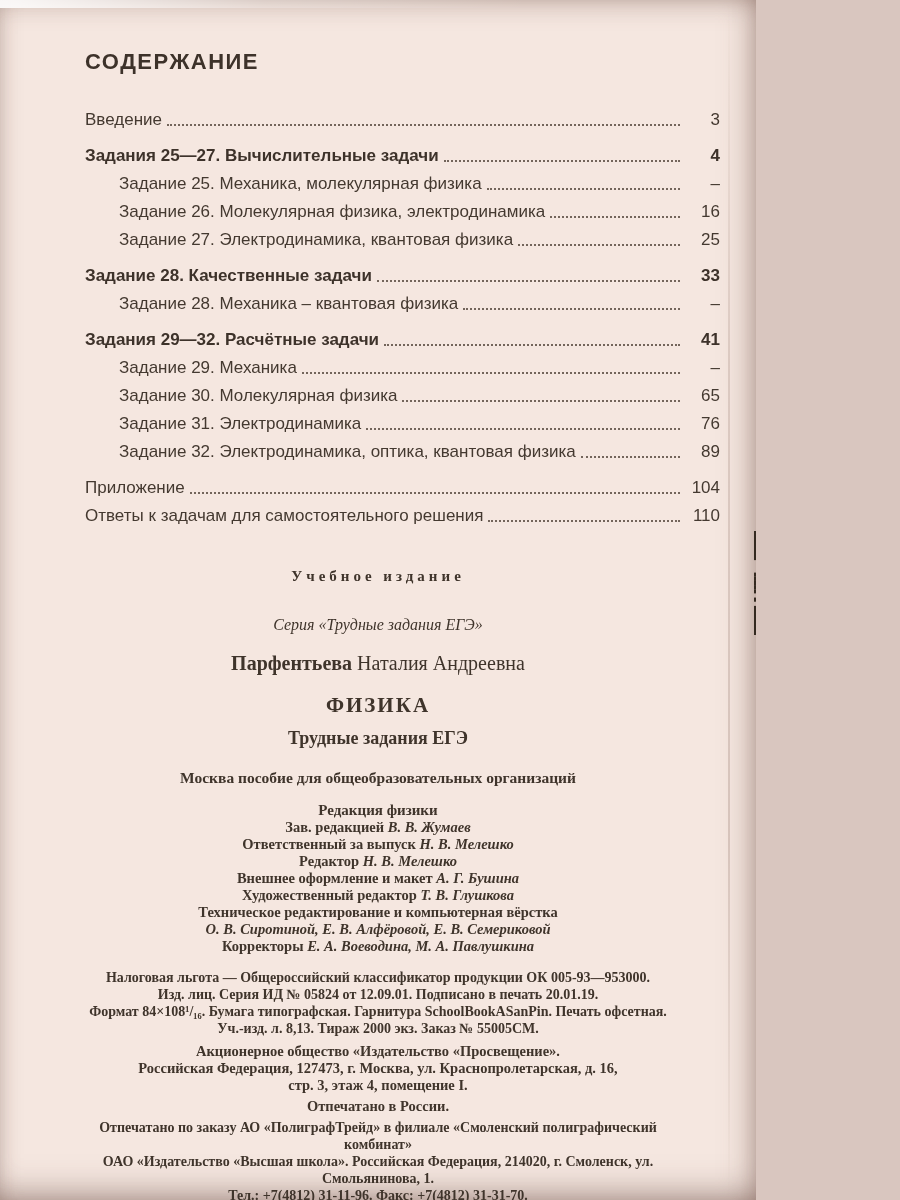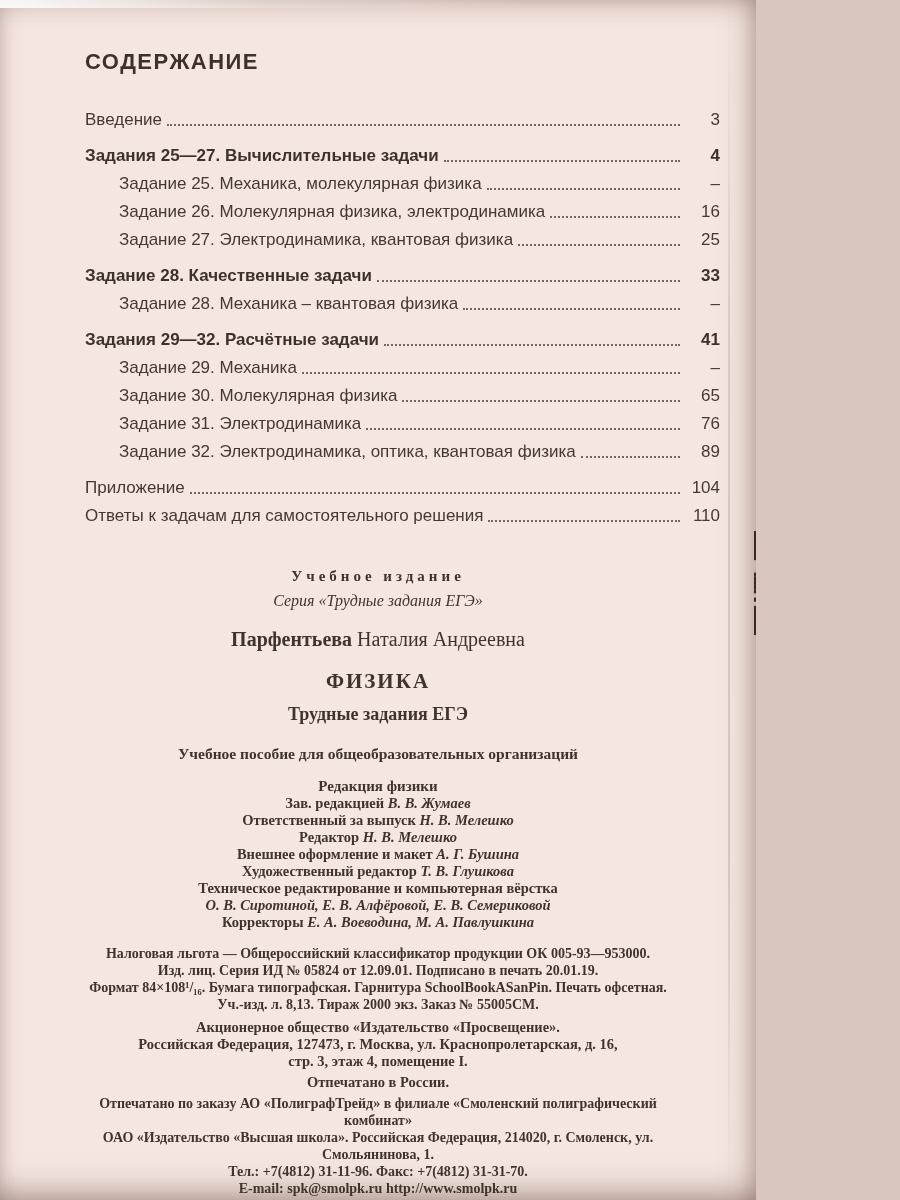--- a/index.html
+++ b/index.html
@@ -34,21 +34,21 @@
   .toc-row.sub{padding-left:34px;justify-content:flex-end;}
   .toc-label{white-space:nowrap;padding-right:5px;}
   .leader{flex:1;border-bottom:2px dotted rgba(78,64,54,.78);margin:0 4px 6px 0;min-width:14px;}
   .toc-page{min-width:36px;text-align:right;white-space:nowrap;}
 
   
   .colophon{
     position:absolute;left:70px;right:70px;top:560px;text-align:center;
     font-family:"Liberation Serif",serif;color:#3f342b;
   }
-  .edition-type{font-size:15px;font-weight:bold;letter-spacing:4px;line-height:20px;margin-bottom:4px;padding-top:6px;}
+  .edition-type{font-size:15px;font-weight:bold;letter-spacing:4px;line-height:20px;margin-bottom:28px;padding-top:6px;}
   .series{font-size:16px;font-style:italic;line-height:22px;margin-bottom:16px;}
   .author{font-size:20px;line-height:22px;margin-bottom:18px;}
   .author .last{font-weight:bold;}
   .book-title{font-size:21px;font-weight:bold;letter-spacing:2px;line-height:26px;margin-bottom:8px;}
   .book-subtitle{font-size:18px;font-weight:bold;line-height:24px;margin-bottom:18px;}
   .audience{font-size:15.5px;font-weight:bold;line-height:20px;margin-bottom:14px;}
   .staff-heading{font-size:15px;font-weight:bold;line-height:17px;}
   .staff-line{font-size:14.5px;font-weight:bold;line-height:17px;}
   .staff-line .name{font-style:italic;}
   .imprint{margin-top:14px;}
@@ -146,21 +146,21 @@
       <span class="toc-page">110</span>
     </div>
   </div>
 
   <div class="colophon">
     <div class="edition-type">Учебное издание</div>
     <div class="series">Серия «Трудные задания ЕГЭ»</div>
     <div class="author"><span class="last">Парфентьева</span><span> Наталия Андреевна</span></div>
     <div class="book-title">ФИЗИКА</div>
     <div class="book-subtitle">Трудные задания ЕГЭ</div>
-    <div class="audience">Учебное пособие для общеобразовательных организаций</div>
+    <div class="audience">Москва пособие для общеобразовательных организаций</div>
 
     <div class="staff-heading">Редакция физики</div>
     <div class="staff-line"><span>Зав. редакцией </span><span class="name">В. В. Жумаев</span></div>
     <div class="staff-line"><span>Ответственный за выпуск </span><span class="name">Н. В. Мелешко</span></div>
     <div class="staff-line"><span>Редактор </span><span class="name">Н. В. Мелешко</span></div>
     <div class="staff-line"><span>Внешнее оформление и макет </span><span class="name">А. Г. Бушина</span></div>
     <div class="staff-line"><span>Художественный редактор </span><span class="name">Т. В. Глушкова</span></div>
     <div class="staff-line"><span>Техническое редактирование и компьютерная вёрстка</span><span class="name"></span></div>
     <div class="staff-line"><span></span><span class="name">О. В. Сиротиной, Е. В. Алфёровой, Е. В. Семериковой</span></div>
     <div class="staff-line"><span>Корректоры </span><span class="name">Е. А. Воеводина, М. А. Павлушкина</span></div>

